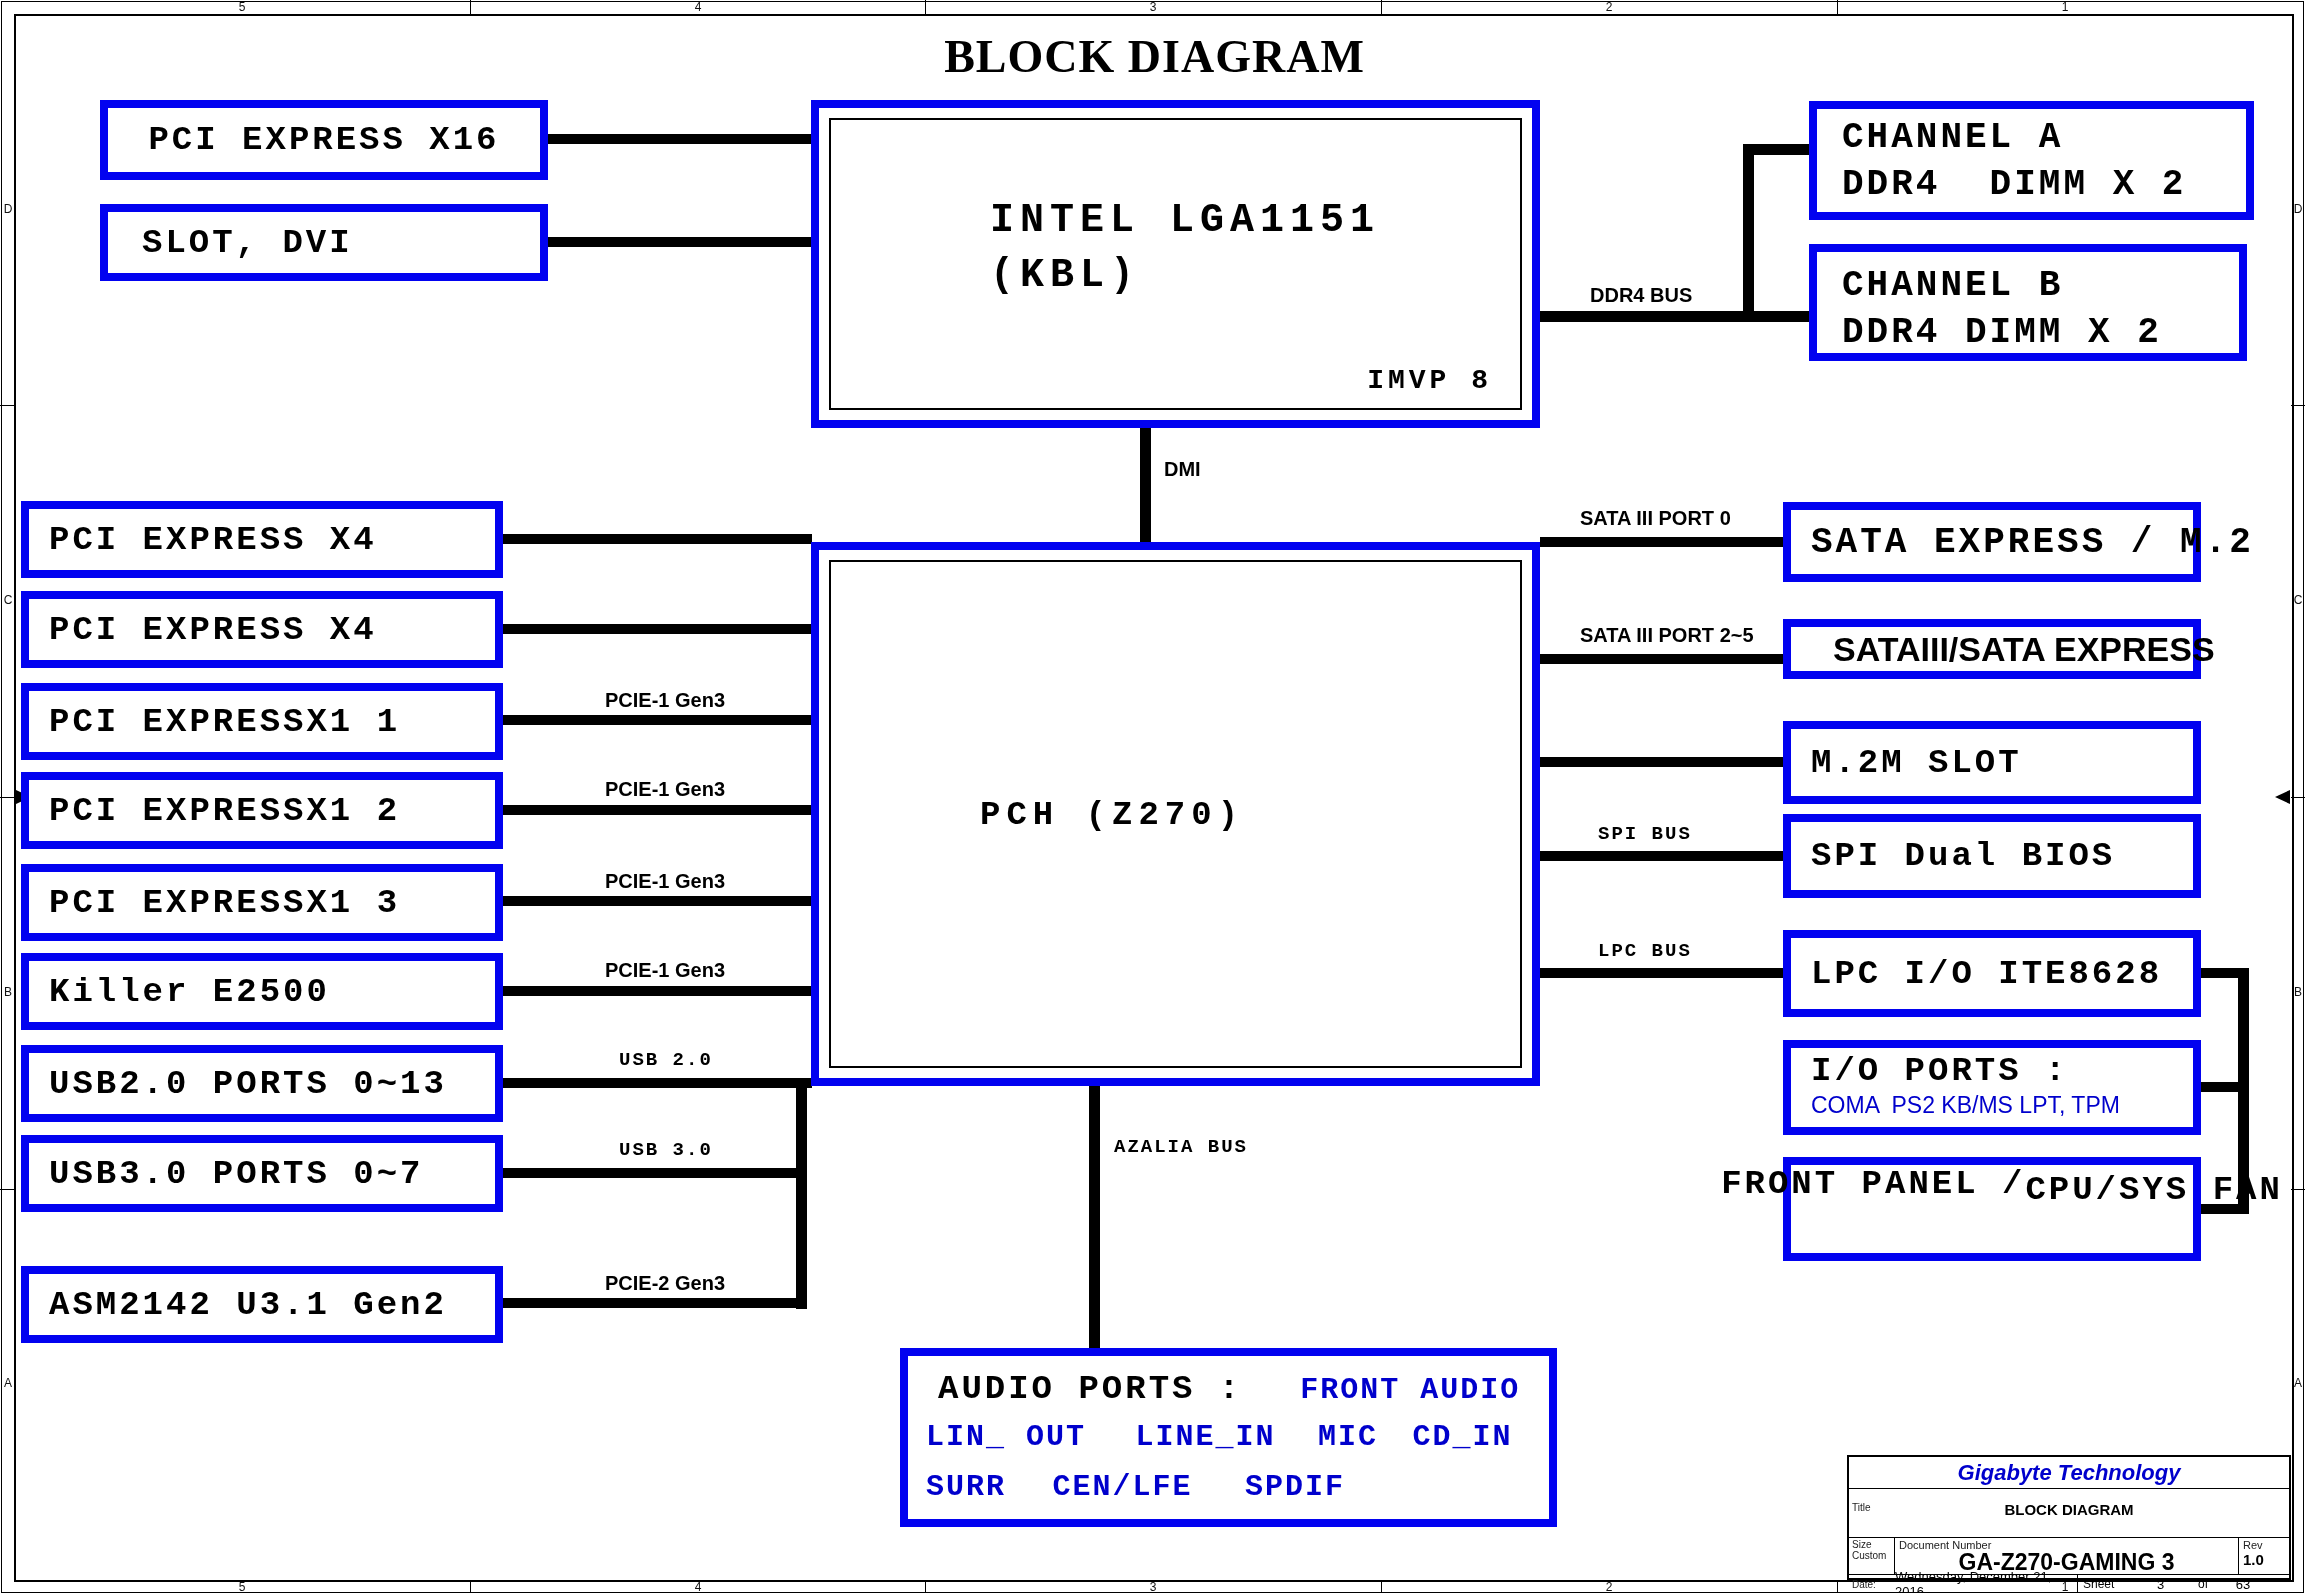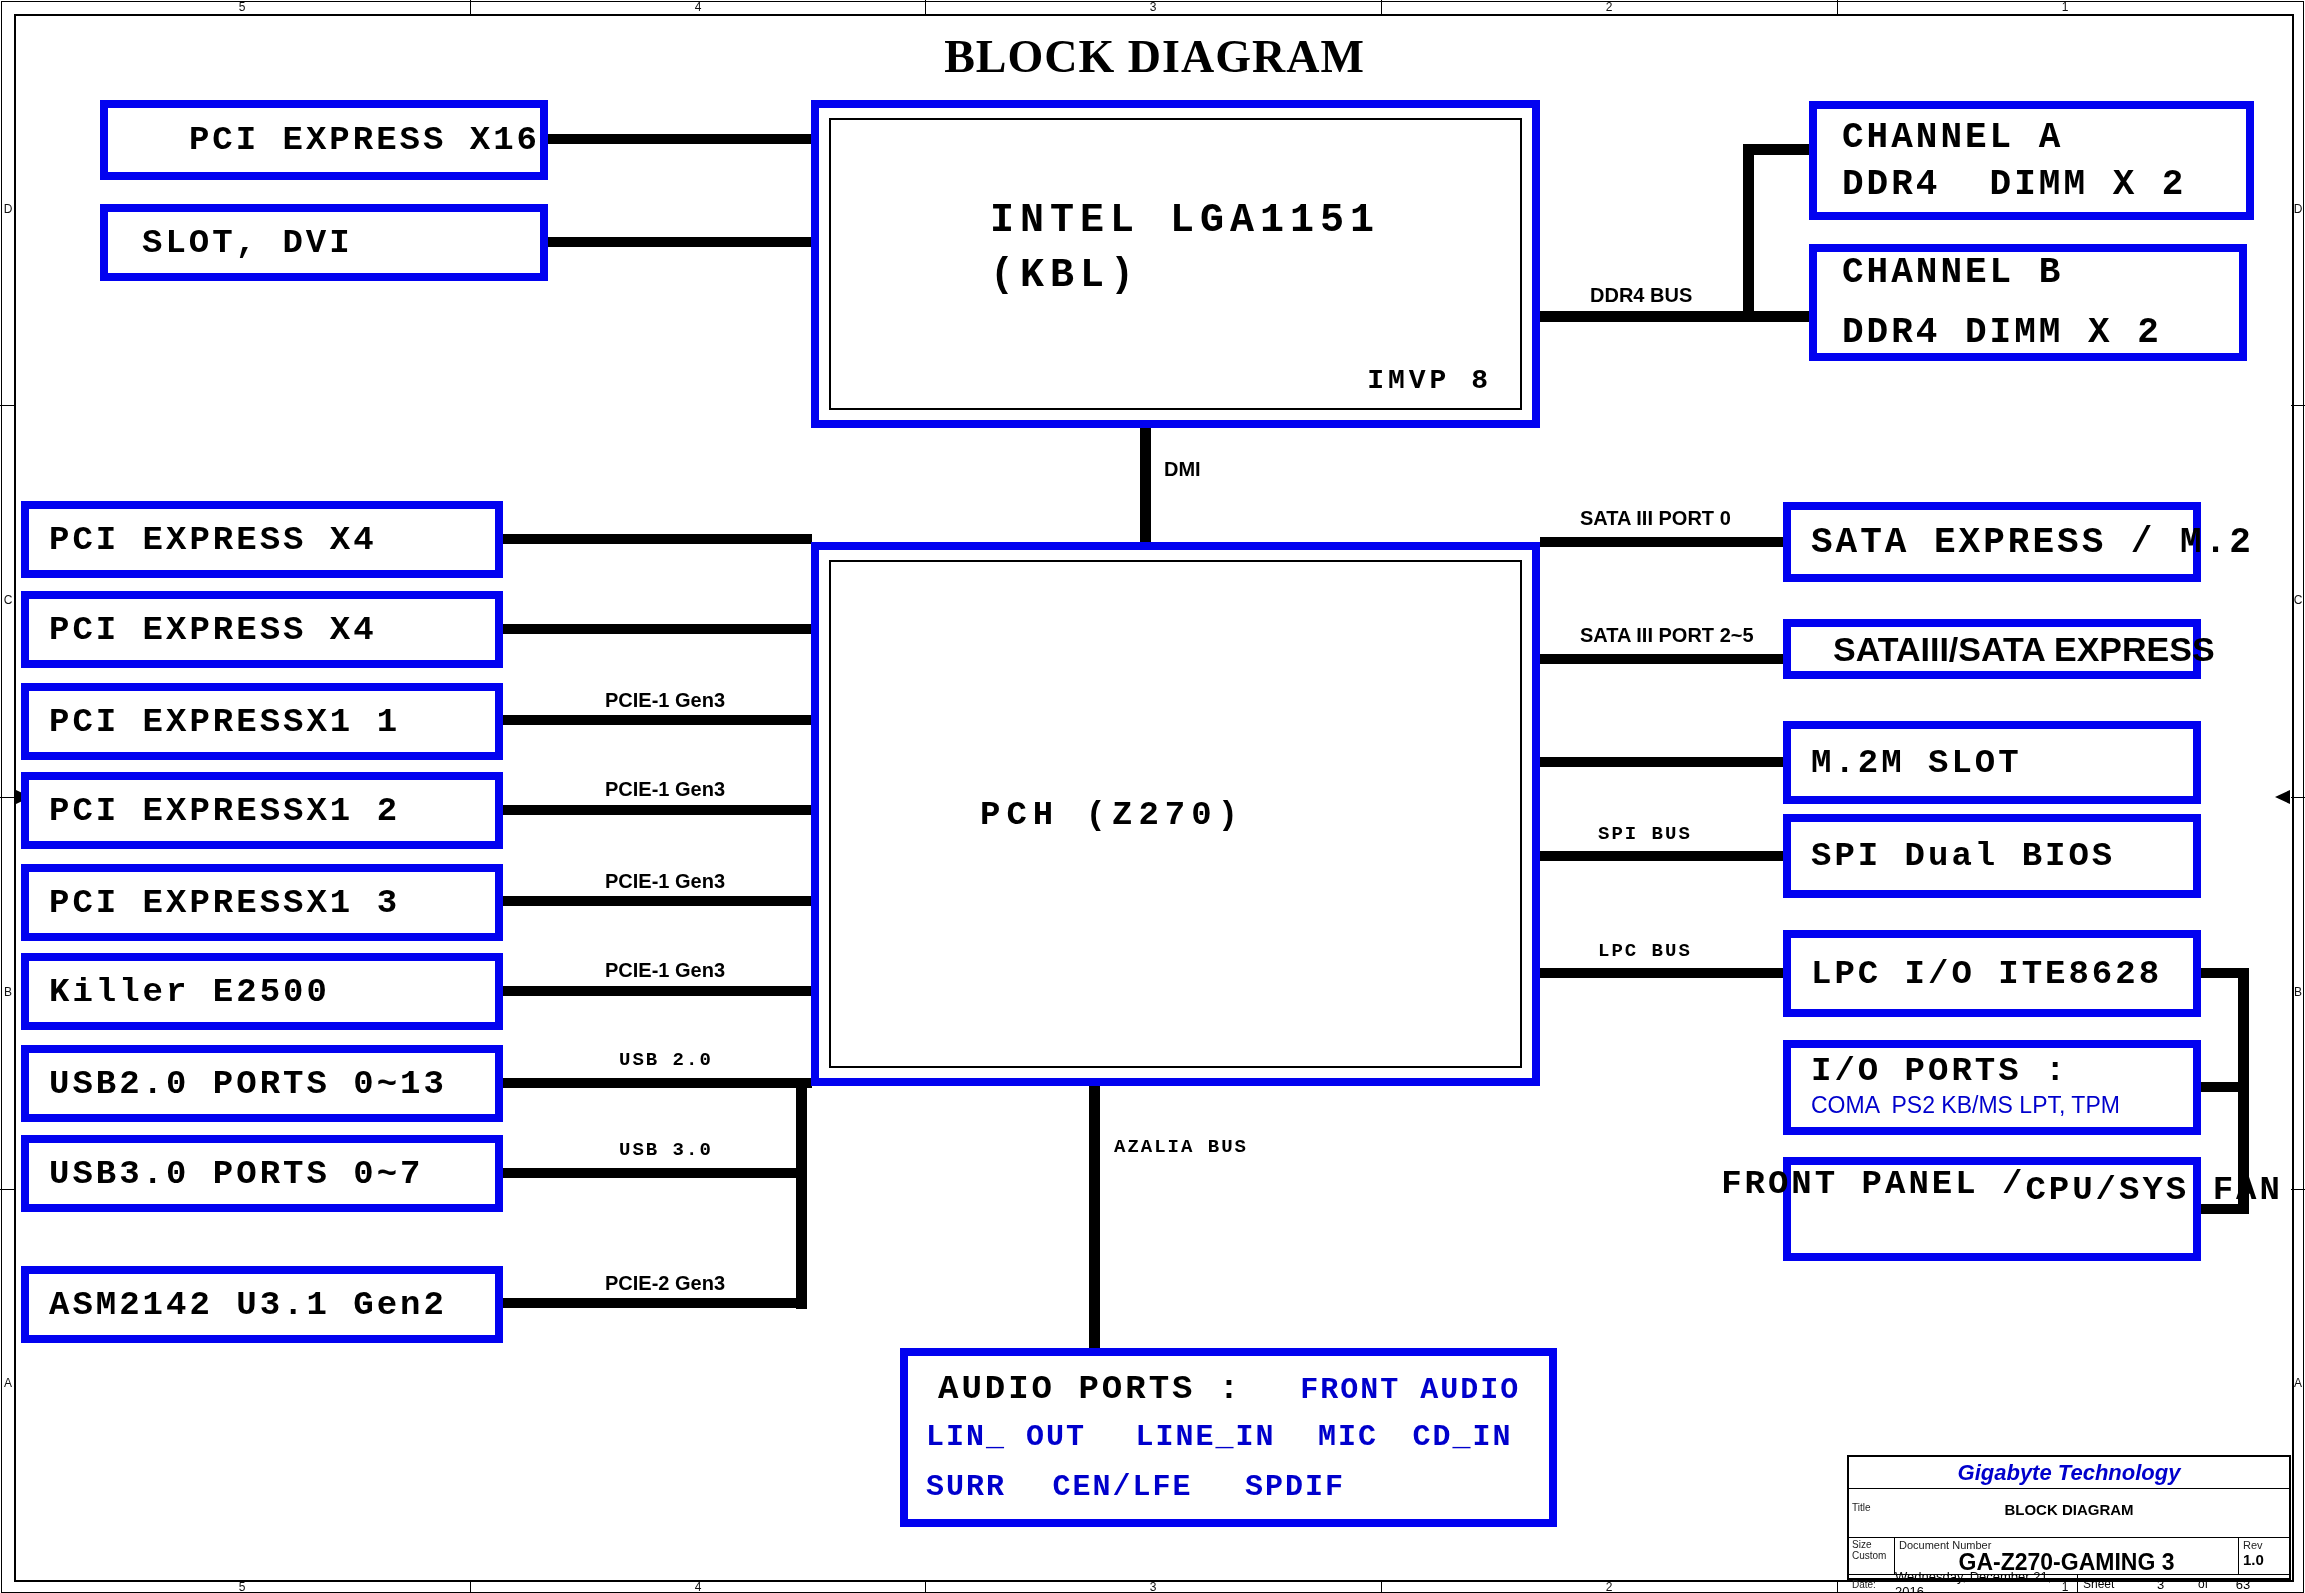--- a/index.html
+++ b/index.html
@@ -128,42 +128,42 @@
   <div class="abs bus-m" style="left:1598px;top:940px">LPC BUS</div>
   <div class="abs bus-s" style="left:605px;top:689px">PCIE-1 Gen3</div>
   <div class="abs bus-s" style="left:605px;top:778px">PCIE-1 Gen3</div>
   <div class="abs bus-s" style="left:605px;top:870px">PCIE-1 Gen3</div>
   <div class="abs bus-s" style="left:605px;top:959px">PCIE-1 Gen3</div>
   <div class="abs bus-m" style="left:619px;top:1049px">USB 2.0</div>
   <div class="abs bus-m" style="left:619px;top:1139px">USB 3.0</div>
   <div class="abs bus-s" style="left:605px;top:1272px">PCIE-2 Gen3</div>
   <div class="abs bus-m" style="left:1114px;top:1136px">AZALIA BUS</div>
 
-  <div class="abs bx" style="left:100px;top:100px;width:448px;height:80px;display:flex;align-items:center;justify-content:flex-end">
+  <div class="abs bx" style="left:100px;top:100px;width:448px;height:80px;display:flex;align-items:center;justify-content:center">
     <span class="mono lab">PCI EXPRESS X16</span>
   </div>
   <div class="abs bx" style="left:100px;top:204px;width:448px;height:77px;display:flex;align-items:center;padding-left:34px">
     <span class="mono lab">SLOT, DVI</span>
   </div>
 
   <div class="abs bx" style="left:811px;top:100px;width:729px;height:328px">
     <div class="inner2">
       <div style="position:absolute;left:159px;top:78px" class="mono">
         <div style="font-size:40px;letter-spacing:6px">INTEL LGA1151</div>
         <div style="font-size:40px;letter-spacing:6px;margin-top:10px">(KBL)</div>
       </div>
       <div class="mono" style="position:absolute;right:28px;bottom:12px;font-size:28px;letter-spacing:4px">IMVP 8</div>
     </div>
   </div>
 
   <div class="abs bx" style="left:1809px;top:101px;width:445px;height:119px;display:flex;flex-direction:column;justify-content:center;padding-left:25px;box-sizing:border-box">
     <div class="mono lab" style="font-size:36px">CHANNEL A</div>
     <div class="mono lab" style="font-size:36px;margin-top:6px">DDR4  DIMM X 2</div>
   </div>
-  <div class="abs bx" style="left:1809px;top:244px;width:438px;height:117px;display:flex;flex-direction:column;justify-content:space-between;padding-left:25px;box-sizing:border-box">
+  <div class="abs bx" style="left:1809px;top:244px;width:438px;height:117px;display:flex;flex-direction:column;justify-content:flex-end;padding-left:25px;box-sizing:border-box">
     <div class="mono lab" style="font-size:36px">CHANNEL B</div>
     <div class="mono lab" style="font-size:36px;margin-top:6px">DDR4 DIMM X 2</div>
   </div>
 
   <div class="abs bx" style="left:811px;top:542px;width:729px;height:544px">
     <div class="inner2">
       <div class="mono" style="position:absolute;left:149px;top:234px;font-size:34px;letter-spacing:6px;white-space:pre">PCH (Z270)</div>
     </div>
   </div>
 

